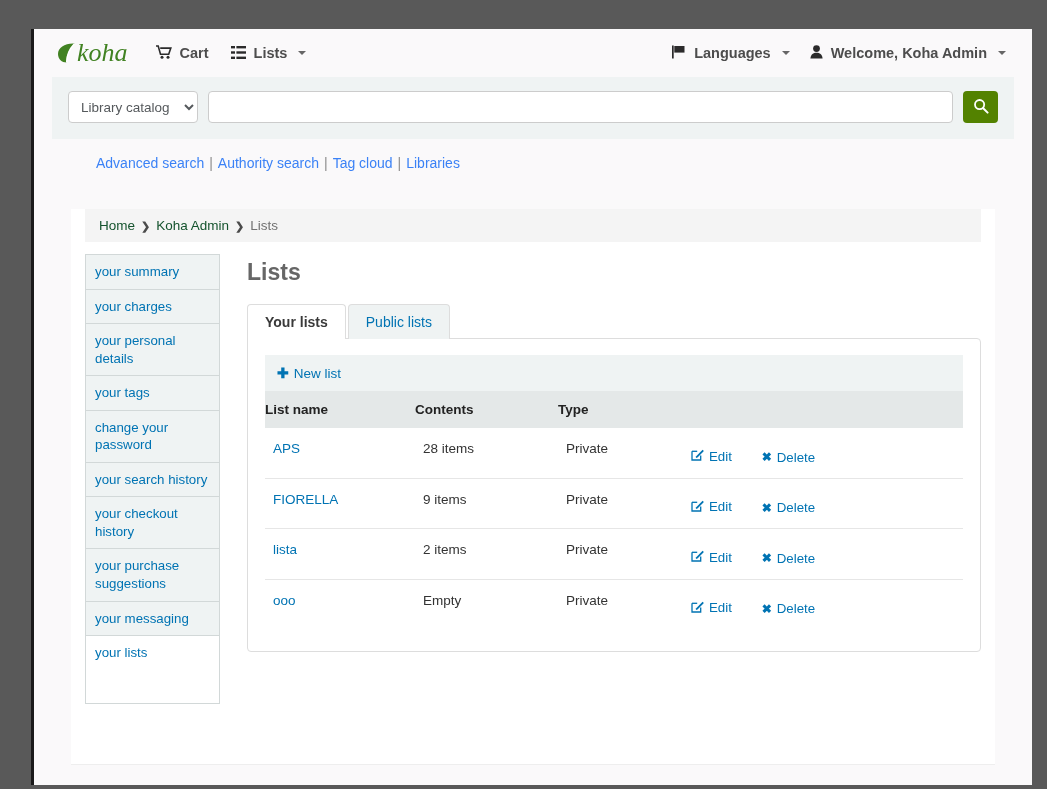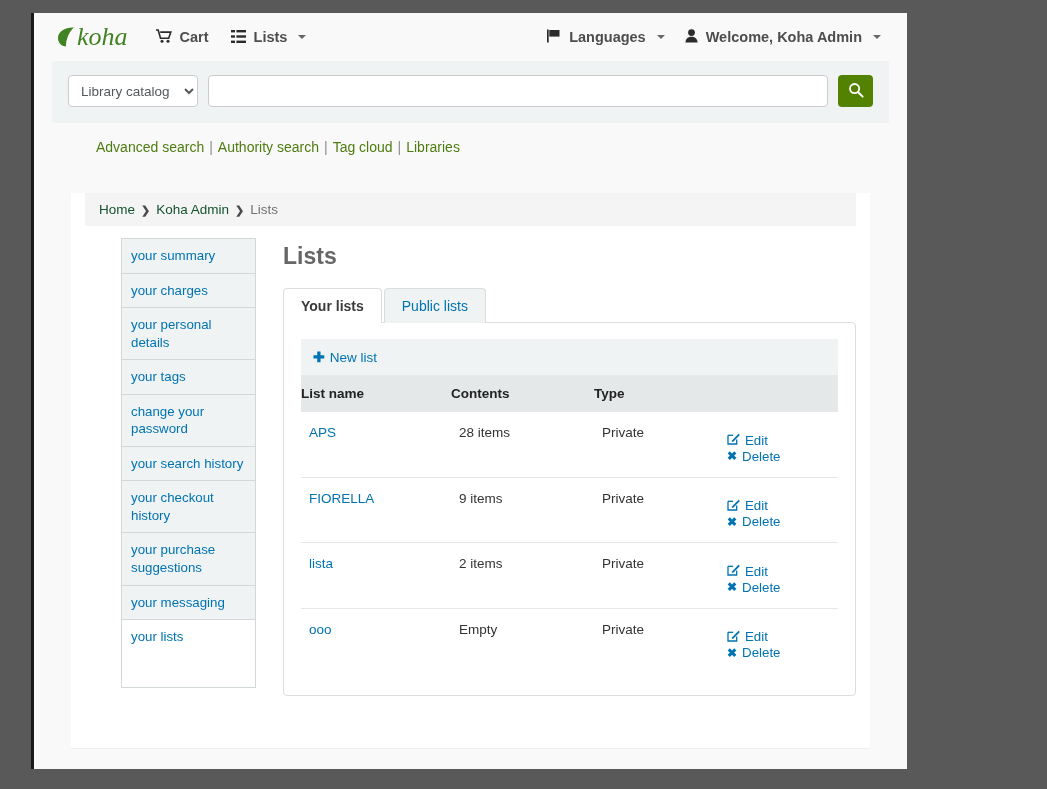--- a/index.html
+++ b/index.html
@@ -9,22 +9,22 @@
     overflow: hidden;
     font-family: "Liberation Sans", sans-serif;
   }
   body {
     background: #595959;
   }
 
   
   #window-frame {
     position: absolute;
-    left: 31px; top: 13px;
-    width: 876px; height: 756px;
+    left: 31px; top: 29px;
+    width: 1001px; height: 756px;
     background: #faf9fa;
     border-left: 3px solid #1a1a1a;
     overflow: hidden;
   }
 
   
   #top-navbar {
     height: 48px;
     padding: 0 26px 0 22px;
     display: flex;
@@ -109,21 +109,21 @@
     display: flex; align-items: center; justify-content: center;
     padding: 0;
   }
 
   
   #adv-links {
     padding: 16px 18px 12px 62px;
     font-size: 14px;
     background: #faf9fa;
   }
-  #adv-links a { color: #4d7c0f; text-decoration: none; cursor: pointer; }
+  #adv-links a { color: #3b82f6; text-decoration: none; cursor: pointer; }
   .link-sep { color: #8d8d8d; margin: 0 5px; }
 
   
   #main-panel {
     background: #fff;
     margin: 10px 37px 0 37px;
     min-height: 556px;
     border-bottom: 1px solid #eee;
   }
   #breadcrumb {
@@ -137,21 +137,21 @@
   #breadcrumb .crumb-sep {
     color: #4a4a4a;
     font-weight: bold;
     margin: 0 6px;
     font-size: 11px;
   }
 
   #content-row { display: flex; padding: 12px 14px 0 14px; }
 
   
-  #sidebar { width: 135px; flex: 0 0 135px; margin-left: 36px; }
+  #sidebar { width: 135px; flex: 0 0 135px; }
   .side-item {
     display: block;
     background: #eff3f3;
     border: 1px solid #d2d8d8;
     border-bottom: none;
     padding: 8px 9px;
     font-size: 13.3px;
     line-height: 1.32;
     color: #0073b3;
     text-decoration: none;

